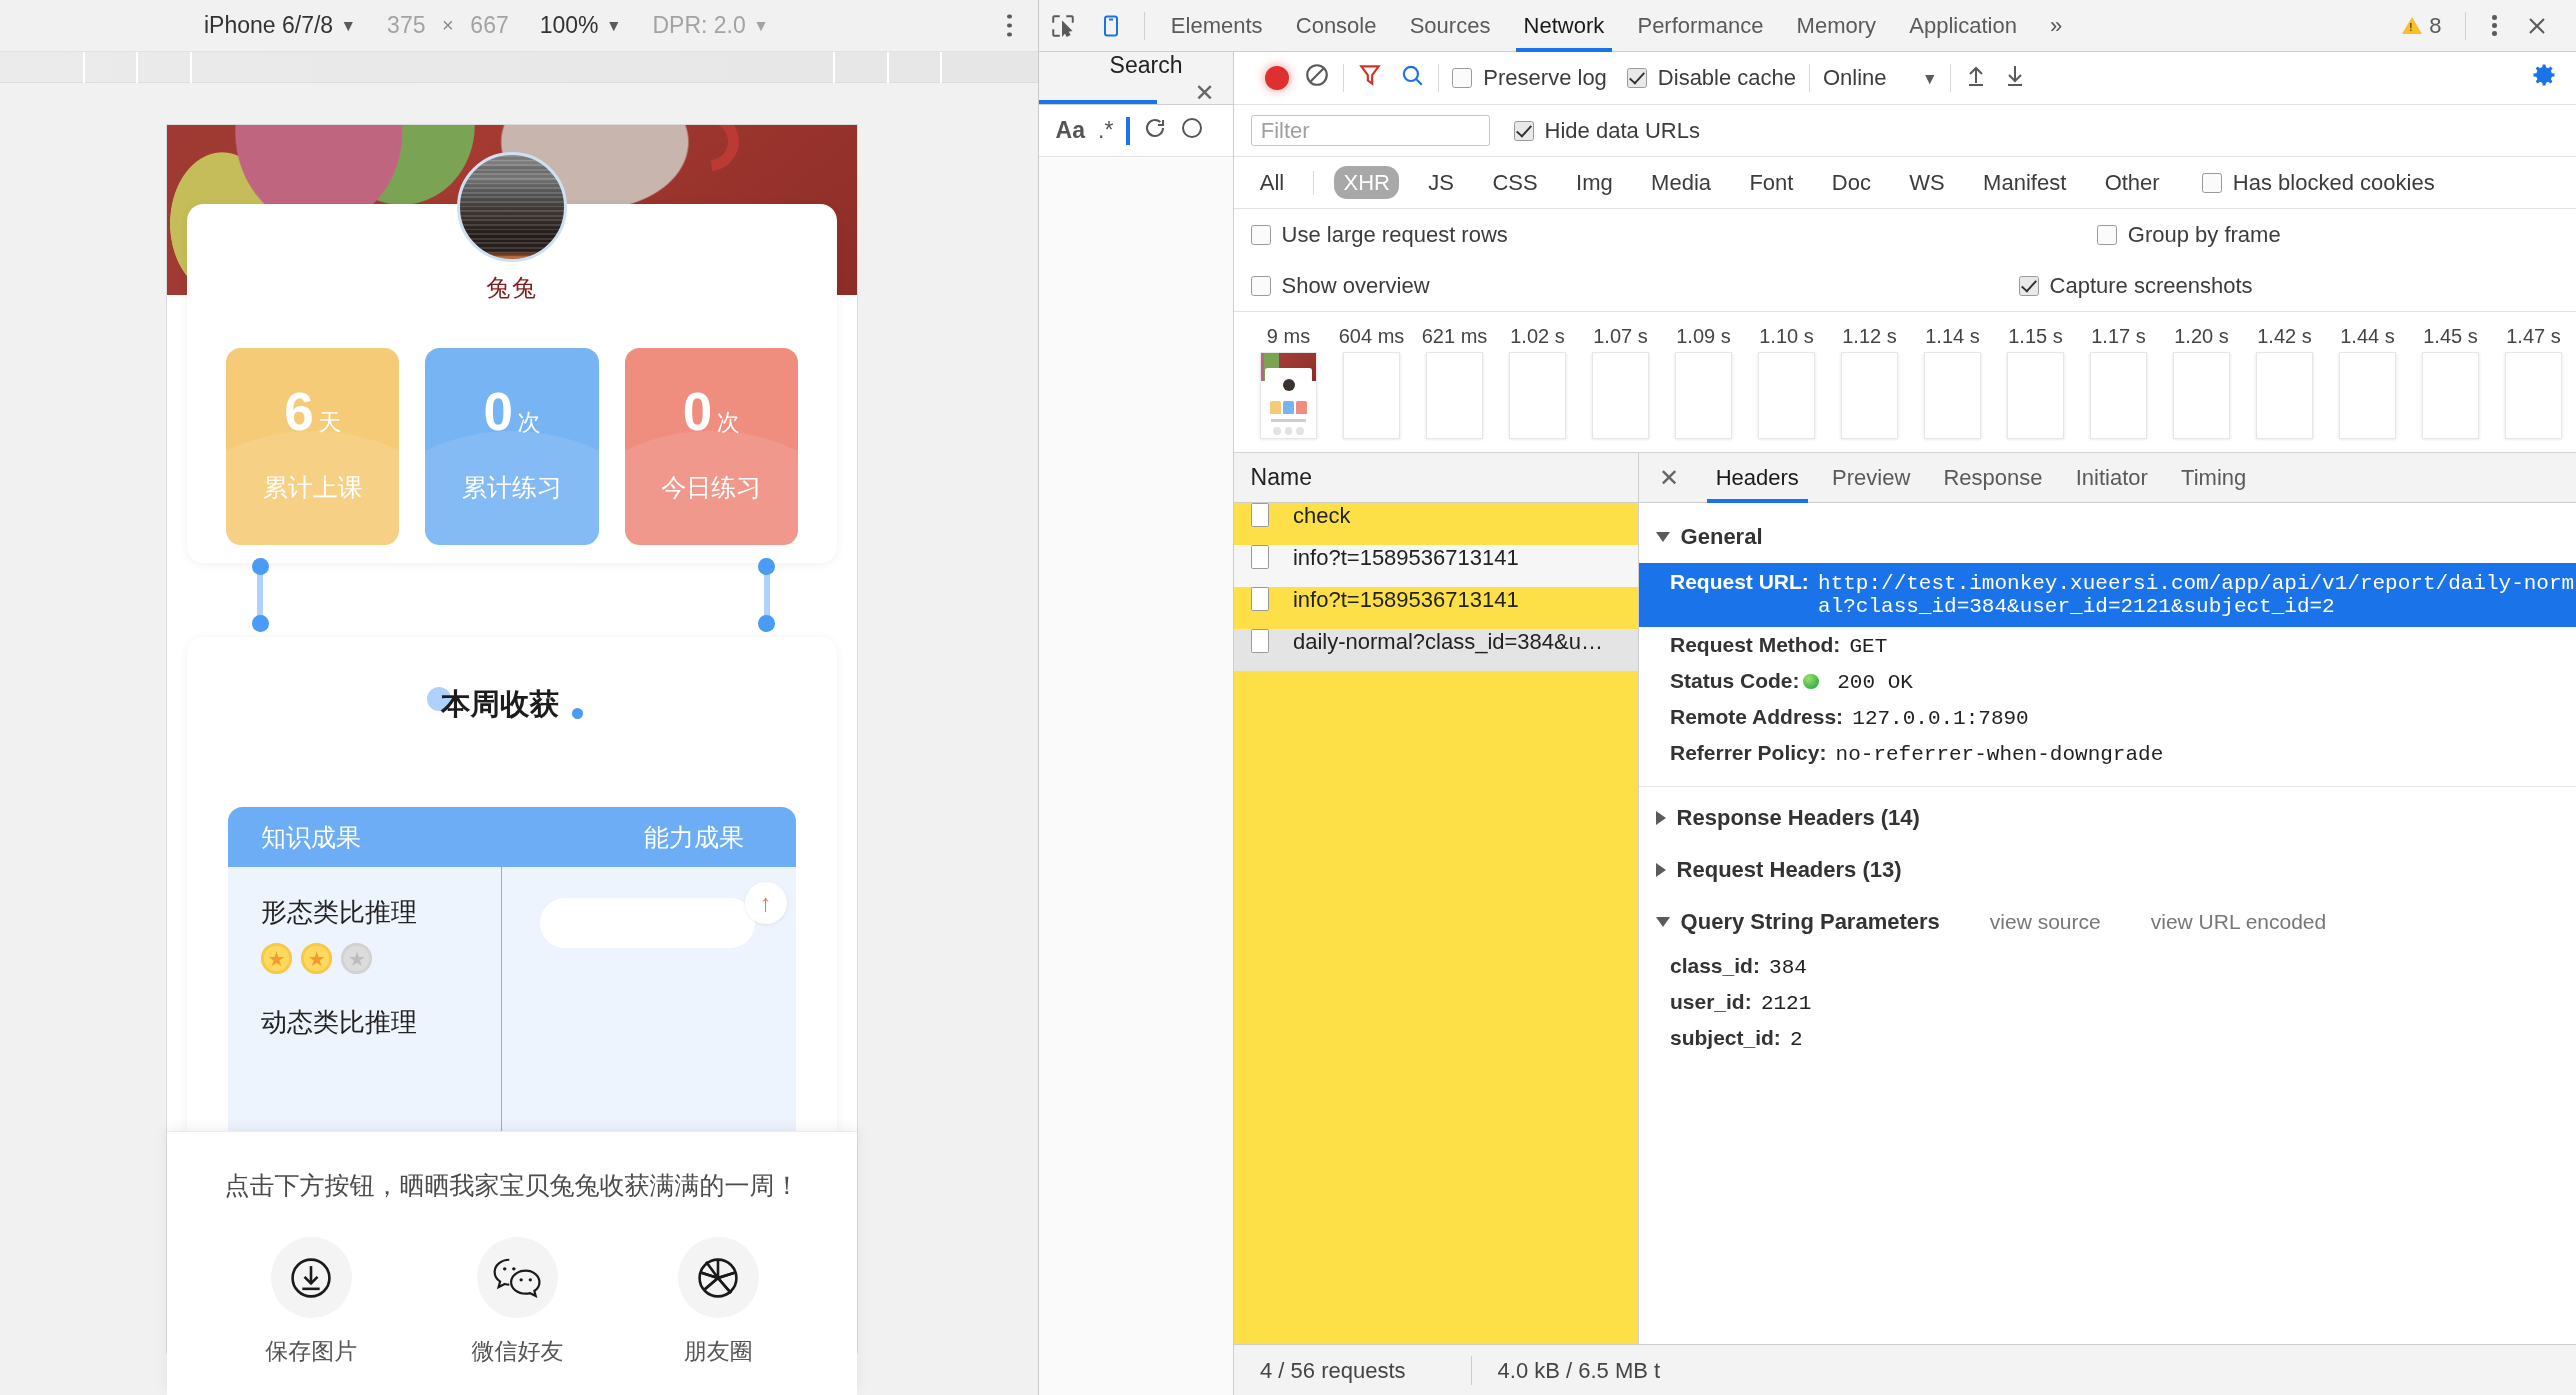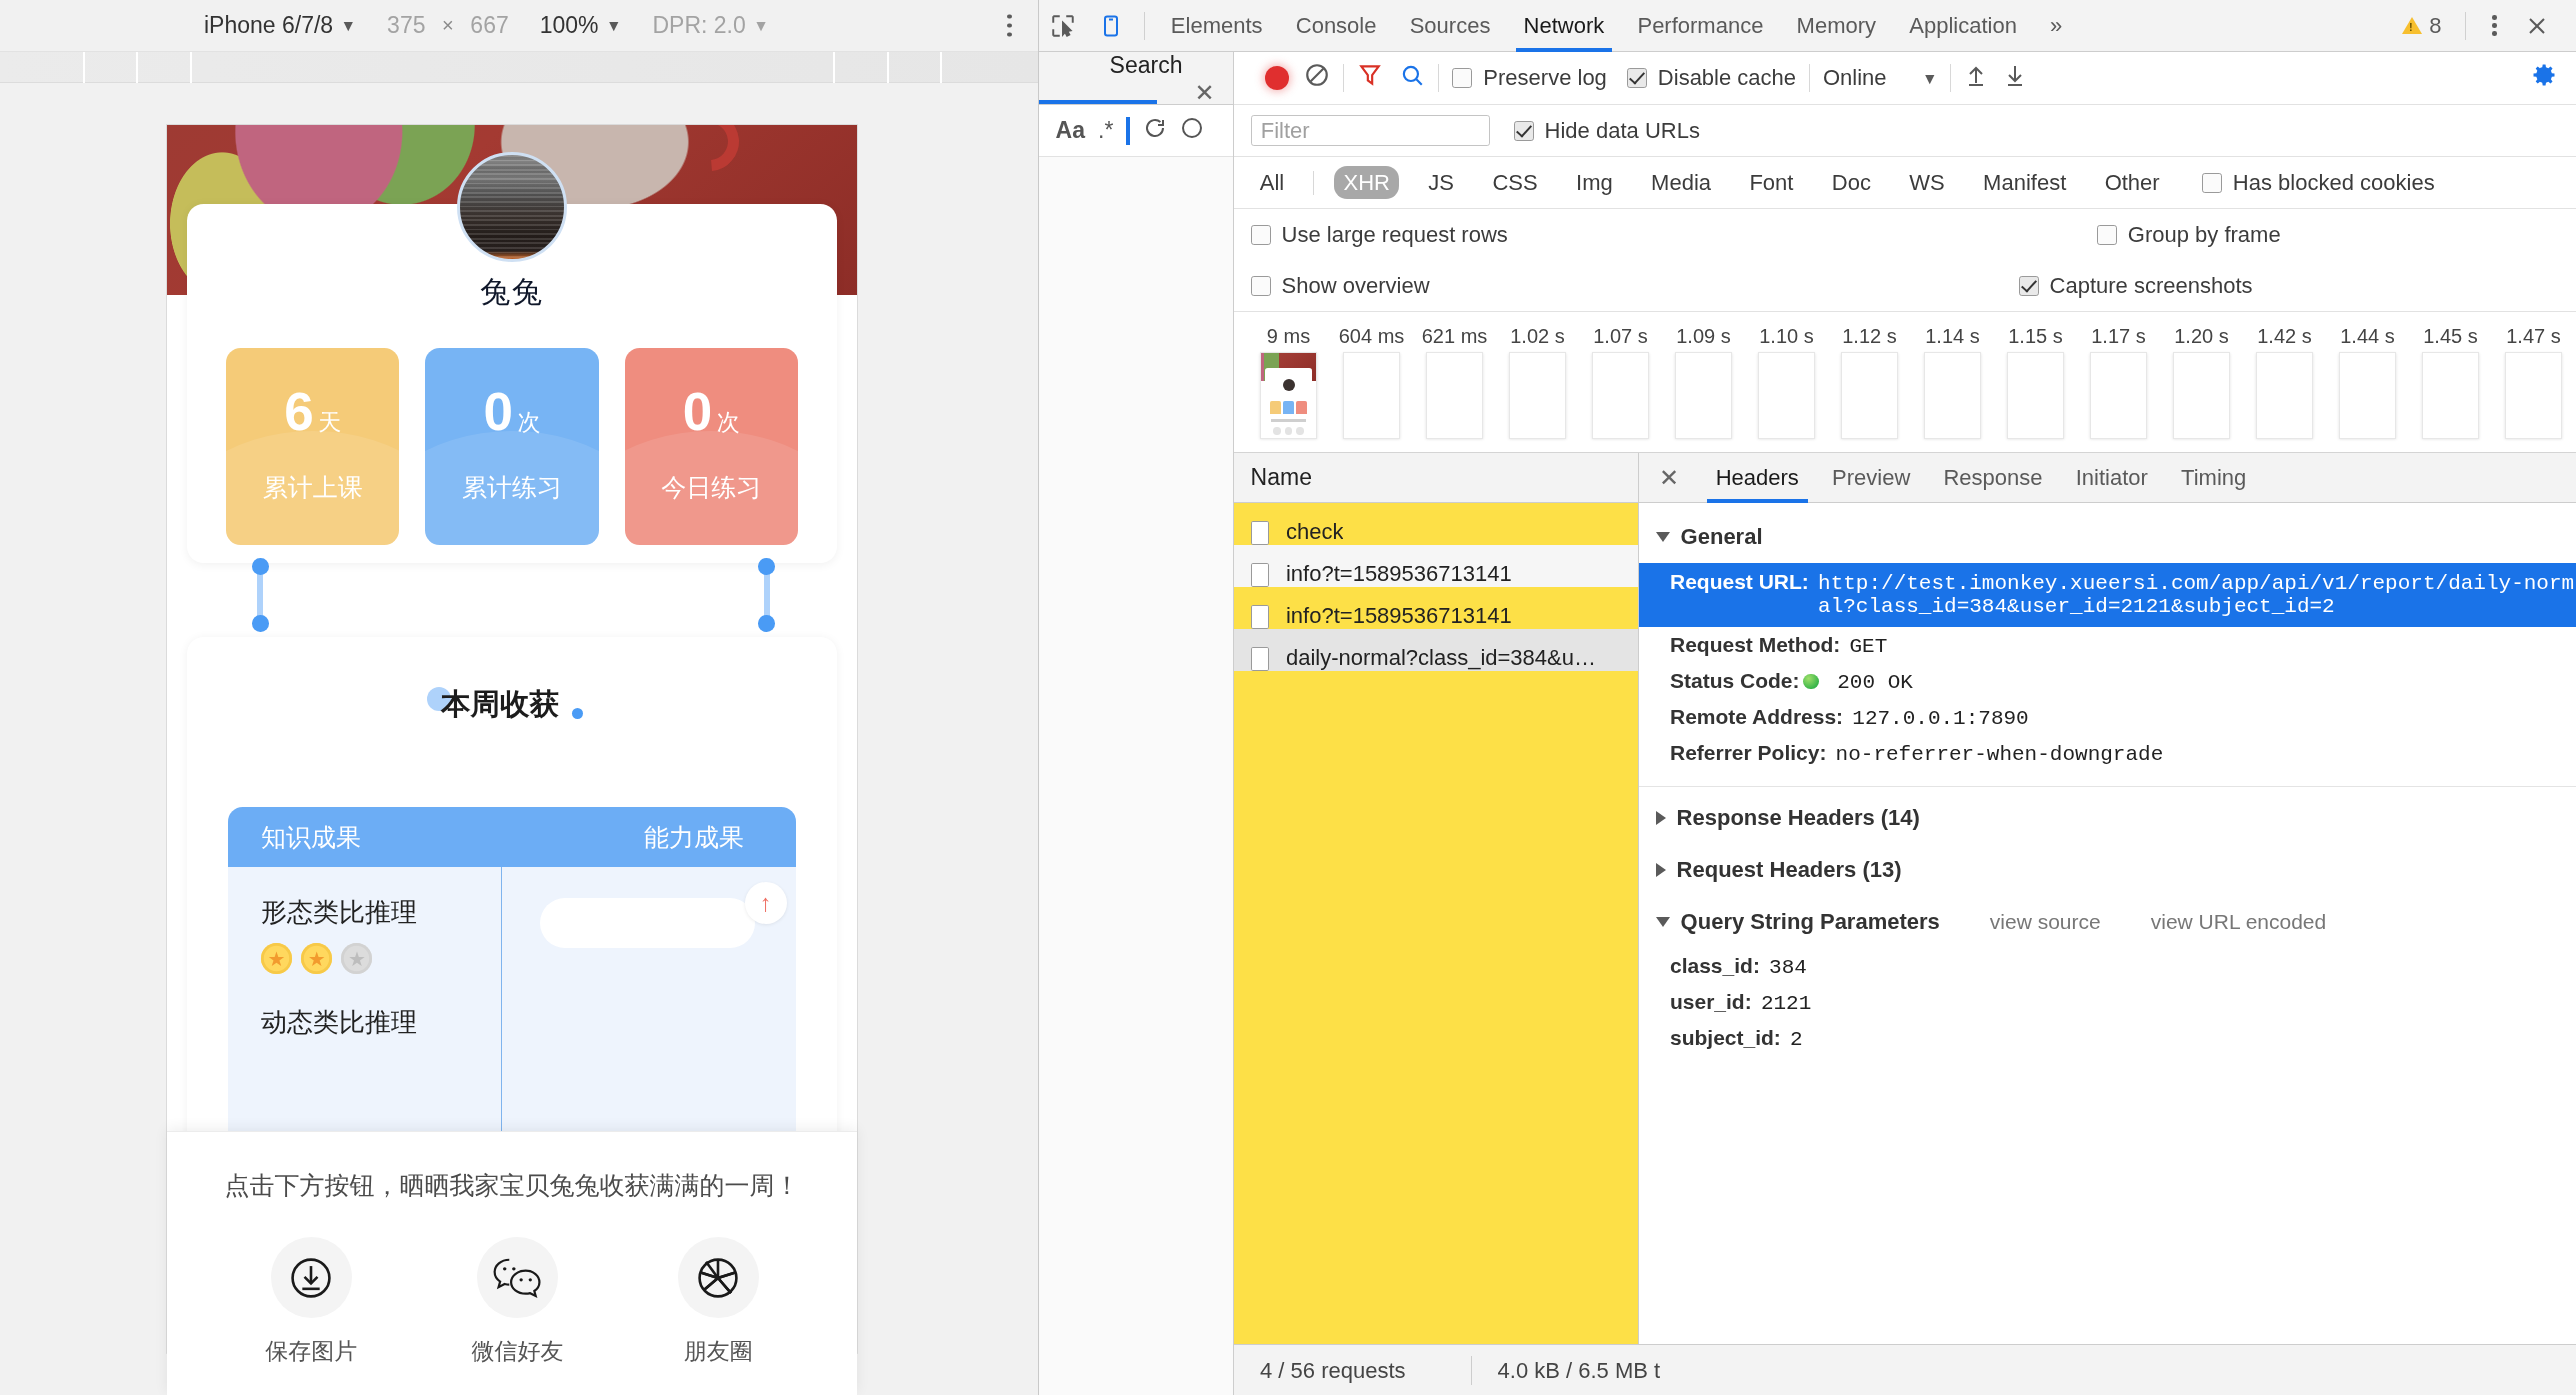--- a/index.html
+++ b/index.html
@@ -95,21 +95,21 @@
     background-size: 100% 100%;
     overflow:hidden;
   }
   #avatar .lines {
     position:absolute; inset:0;
     background: repeating-linear-gradient(to bottom, rgba(255,255,255,.22) 0 1.8px, rgba(0,0,0,.12) 1.8px 4.6px);
     opacity:.55;
   }
   #profile-name {
     position:absolute; top:68px; left:0; right:0; text-align:center;
-    font-size:30px; color:#0f172a; letter-spacing:1.8px;
+    font-size:24px; color:#7f1d1d; letter-spacing:1.8px;
   }
   #stat-row {
     position:absolute; left:39px; right:39px; top:144px;
     display:flex; gap:26px;
   }
   .stat-card {
     flex:1; height:197px; border-radius:14.7px;
     position:relative; overflow:hidden;
     display:flex; flex-direction:column; align-items:center;
   }
@@ -334,21 +334,21 @@
 
   
   #nw-split { flex:1; display:flex; min-height:0; }
   #req-list { width:405px; flex:0 0 405px; border-right:0.9px solid #cdcdcd; display:flex; flex-direction:column; background:#fde047;}
   #req-head {
     height:50px; background:#f3f3f3; border-bottom:0.9px solid #cdcdcd;
     display:flex; align-items:center; font-size:23px; color:#222; padding-left:16.6px;
     flex:0 0 50px;
   }
   .req-row {
-    height:42px; display:flex; align-items:flex-end; gap:17px; padding-left:16.6px;
+    height:42px; display:flex; align-items:flex-start; gap:24px; padding-left:16.6px;
     font-size:22px; color:#222; cursor:pointer; white-space:nowrap; overflow:hidden;
   }
   .req-row:nth-child(odd){ background:#f6f6f6; }
   .req-row.selected { background:#e4e4e4; }
   .file-icon {
     width:18.4px; height:24px; border:1.8px solid #9a9a9a; border-radius:1.8px;
     background:#fff; flex:0 0 18.4px;
   }
   .req-name { overflow:hidden; text-overflow:ellipsis; }
 

